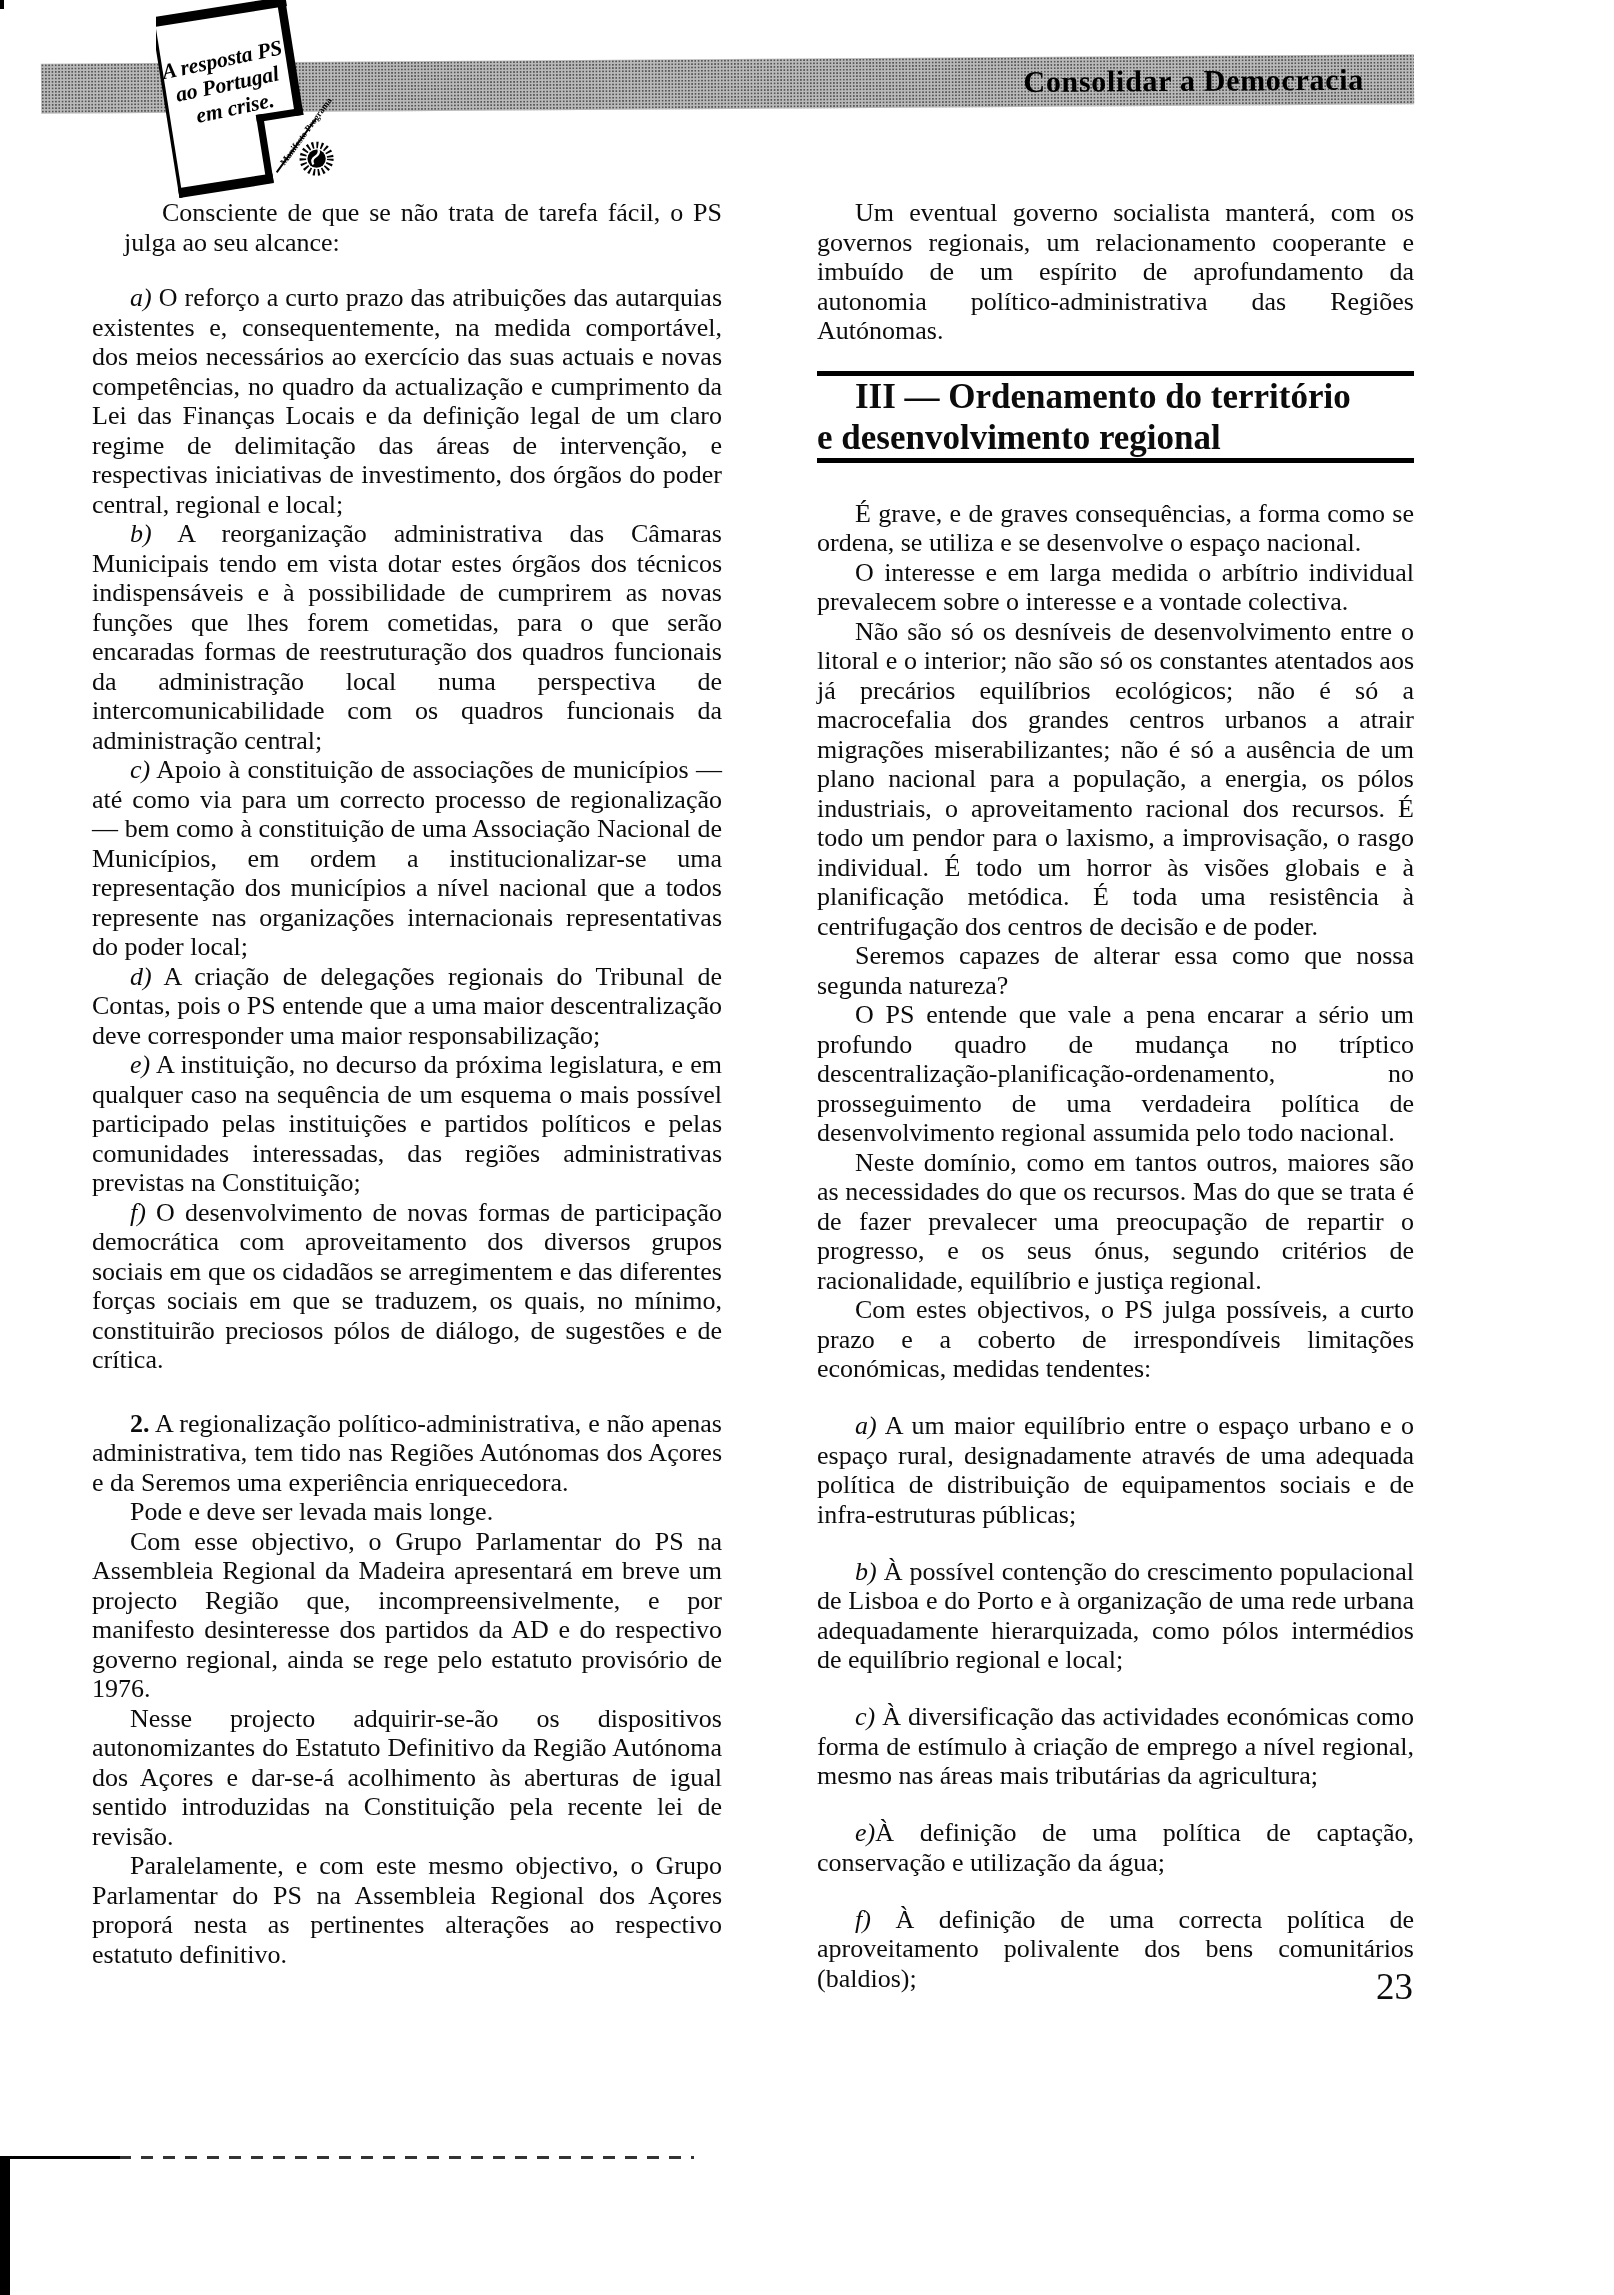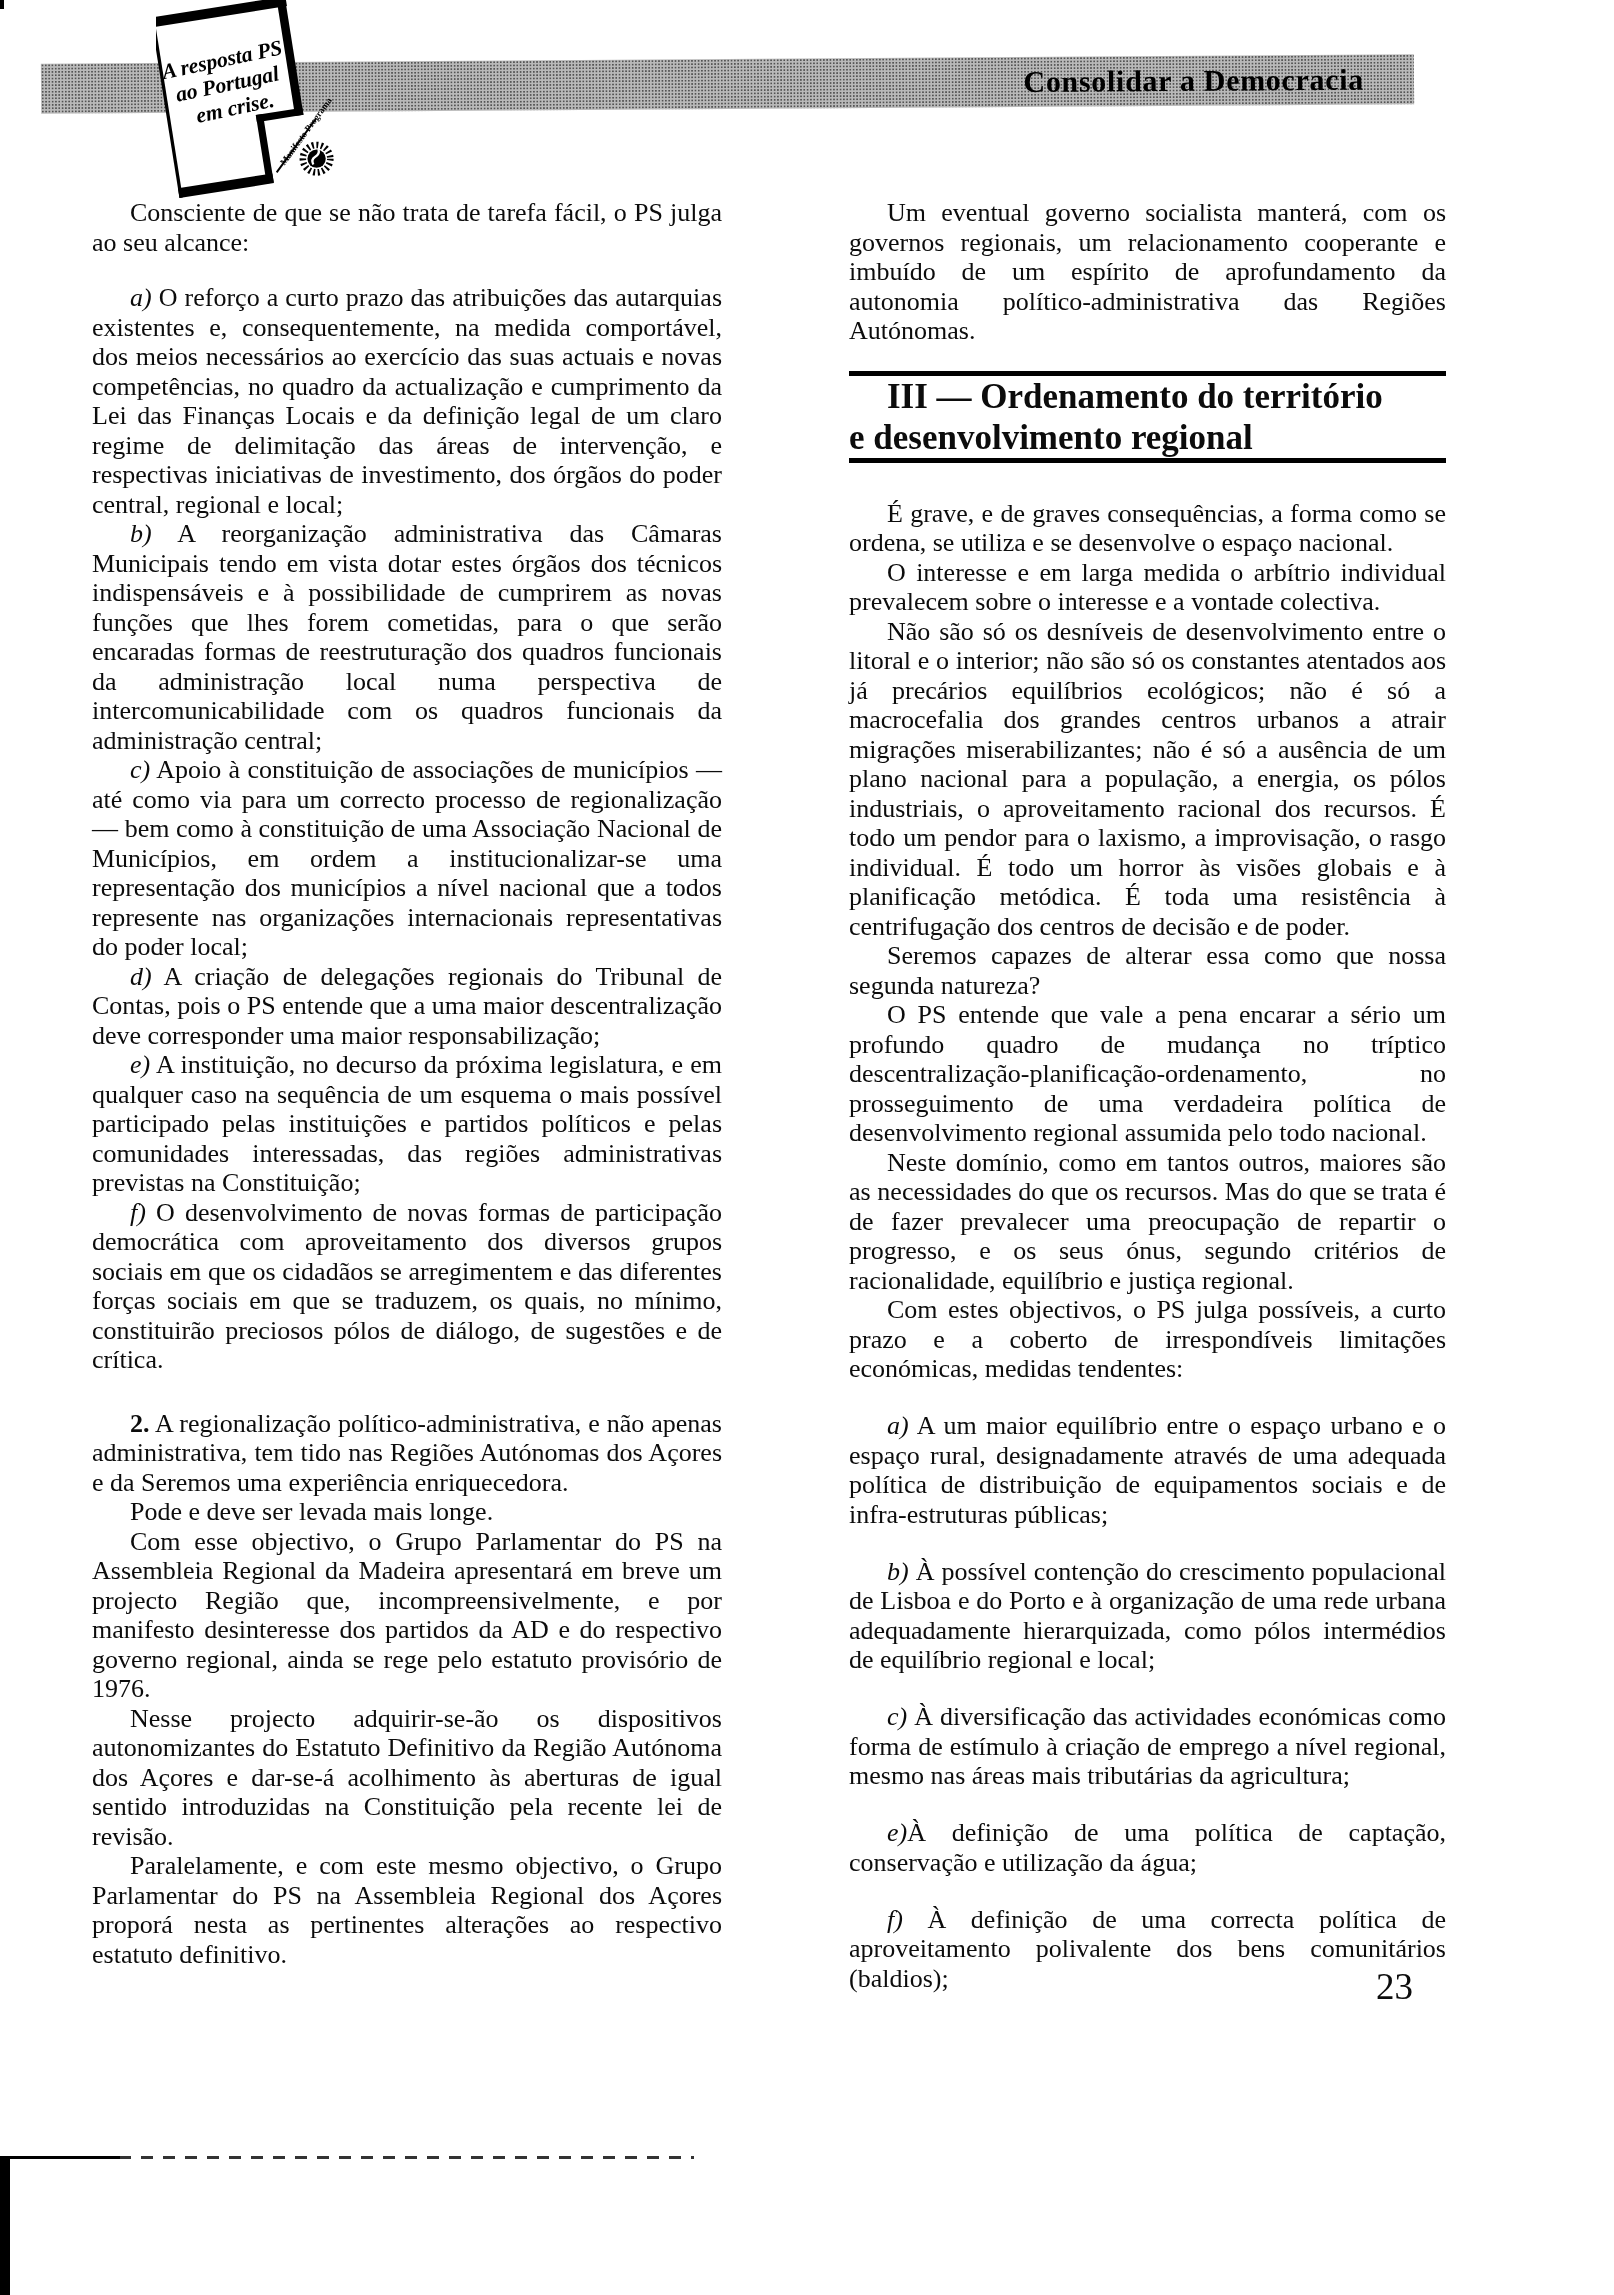--- a/index.html
+++ b/index.html
@@ -13,23 +13,23 @@
         background-size:3.3px 3.3px;transform:rotate(-0.4deg);}
   .band-text{display:block;line-height:50px;text-align:right;padding-right:50px;
         font-weight:bold;font-size:30px;letter-spacing:0.7px;color:#000;}
 
   
   .booklet{position:absolute;left:156px;top:-2.6px;width:223px;height:216px;}
 
   
   .col{position:absolute;top:198px;font-size:26px;line-height:29.5px;text-align:justify;}
   .col-left{left:92px;width:630px;}
-  .col-right{left:849px;width:597px;}
+  .col-right{left:817px;width:597px;}
   .col p{margin:0;text-indent:38px;}
-  .col p.intro{margin-bottom:26px;}
+  .col p.intro{margin-bottom:26px;margin-left:32px;}
   .ltr{font-style:italic;}
   .sec2{margin-top:34px;}
   .sec2 .num{font-weight:bold;}
 
   
   .head-block{margin-top:25px;}
   .rule-top{border-top:5.9px solid #000;}
   .rule-bottom{border-top:5.2px solid #000;}
   .rhead{font-size:35px;font-weight:bold;line-height:41px;text-align:left;
          margin:17px 0 18.3px 0;text-indent:0;}

